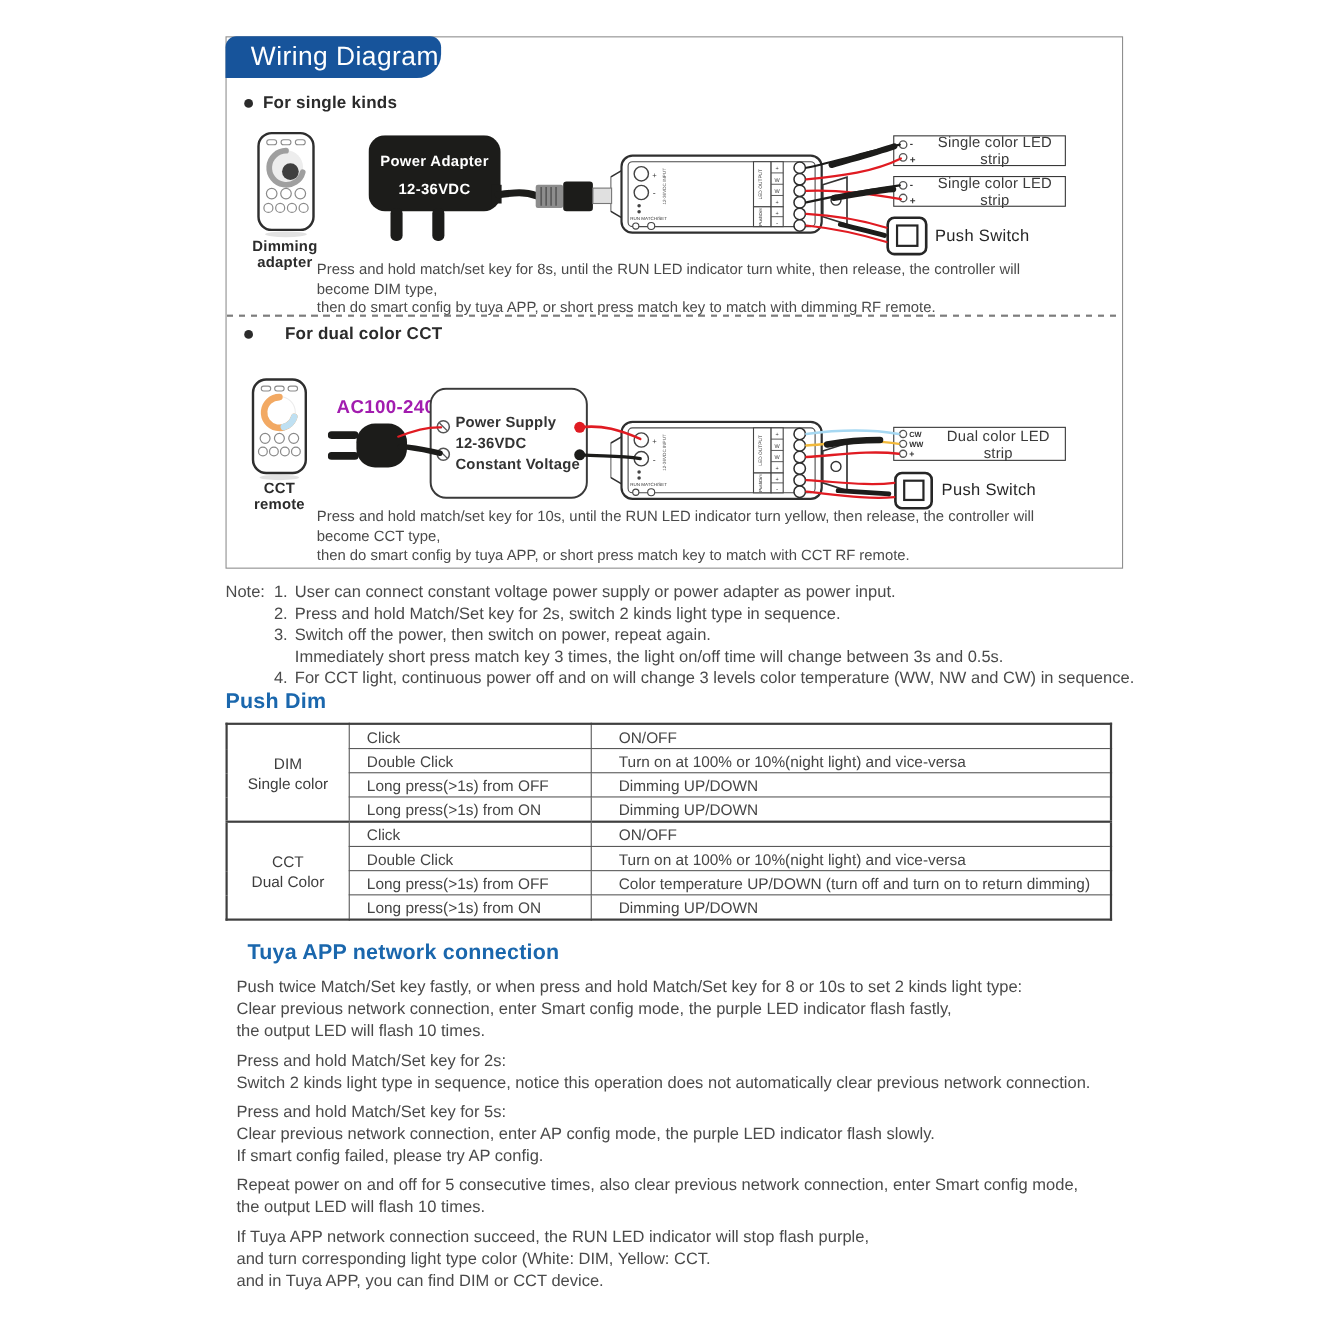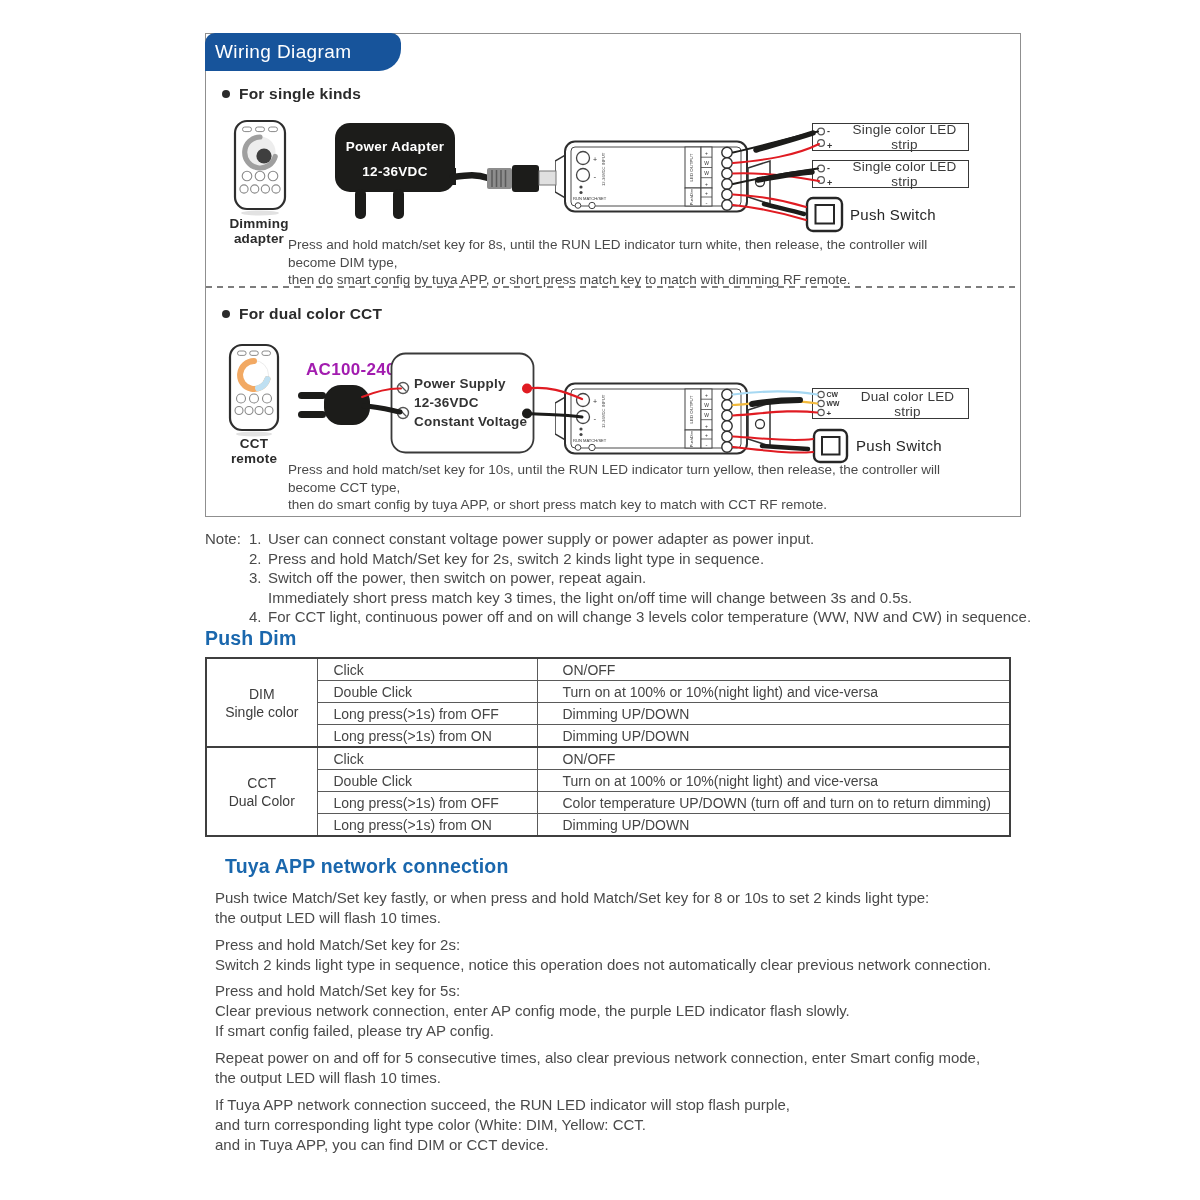--- a/index.html
+++ b/index.html
@@ -1,21 +1,21 @@
 <!DOCTYPE html>
 <html style="--accent: #17549b; --heading: #1a67ad; --text: #4a4a4a; --wire_red: #e01b22; --wire_black: #1c1c1a; --wire_blue: #a6d8f2; --wire_yellow: #f2b93b;"><head>
 <meta charset="utf-8">
 <style>
   html,body{margin:0;padding:0;background:#fff;}
   body{width:1200px;height:1200px;position:relative;font-family:"Liberation Sans",sans-serif;color:var(--text,#4a4a4a);overflow:hidden;}
   .abs{position:absolute;}
   
   .wbox{border:1px solid #8f8f8f;background:#fff;}
-  .tab{background:var(--accent,#17549b);color:#fff;font-size:19px;letter-spacing:.4px;
-       border-radius:10px 10px 22px 0;display:flex;align-items:center;padding-left:10px;box-sizing:border-box;}
+  .tab{background:var(--accent,#17549b);color:#fff;font-size:24px;letter-spacing:.4px;
+       border-radius:10px 10px 22px 0;display:flex;align-items:center;padding-left:23px;box-sizing:border-box;}
   .sechead{font-size:15.5px;font-weight:bold;color:#2b2b2b;display:flex;align-items:center;letter-spacing:.2px;}
   .dot{width:8px;height:8px;border-radius:50%;background:#2b2b2b;margin-right:9px;flex:0 0 auto;}
   .devlabel{font-size:13.5px;font-weight:bold;color:#2b2b2b;text-align:center;letter-spacing:.2px;}
   .adp-txt{color:#fff;font-size:13.5px;font-weight:bold;text-align:center;letter-spacing:.3px;}
   .psu-txt{font-size:13.5px;font-weight:bold;color:#333;letter-spacing:.2px;line-height:19px;}
   .caption{font-size:13.5px;line-height:17.5px;color:#4a4a4a;}
   .dash{height:2px;background:repeating-linear-gradient(90deg,#7d7d7d 0 6px,transparent 6px 11px);}
   .strip{border:1.5px solid #383838;background:#fff;display:flex;align-items:center;box-sizing:border-box;}
   .strip-label{flex:1;text-align:center;font-size:13.5px;color:#3a3a3a;padding-left:2px;letter-spacing:.2px;}
   .pslabel{font-size:15px;font-weight:normal;color:#262626;letter-spacing:.3px;}
@@ -159,21 +159,21 @@
 </svg>
 <div class="abs pslabel" style="left:850px;top:206px;">Push Switch</div>
 
 <div class="abs caption" style="left:288px;top:236px;width:680px;">
   <div>Press and hold match/set key for 8s, until the RUN LED indicator turn white, then release, the controller will become DIM type,</div>
   <div>then do smart config by tuya APP, or short press match key to match with dimming RF remote.</div>
 </div>
 
 <div class="abs dash" style="left:206px;top:286px;width:812px;"></div>
 
-<div class="abs sechead" style="left:222px;top:305px;">
+<div class="abs sechead" style="left:222px;top:295px;gap:20px;">
   <span class="dot"></span>
   <span>For dual color CCT</span>
 </div>
 
 <svg class="abs" style="left:228px;top:343px;" width="52" height="96" viewBox="0 0 52 96">
   <ellipse cx="26" cy="91" rx="18" ry="2.5" fill="#e2e2e2"></ellipse>
   <rect x="2" y="2" width="48" height="85" rx="12" fill="#fff" stroke="#2e2e2e" stroke-width="2.2"></rect>
   <g stroke="#8a8a8a" fill="#fff" stroke-width="1">
     <rect x="9.5" y="8" width="8.6" height="4.4" rx="2.2"></rect>
       <rect x="21.7" y="8" width="8.6" height="4.4" rx="2.2"></rect>
@@ -417,20 +417,21 @@
         <td class="res">Dimming UP/DOWN</td>
       </tr>
     </tbody>
   </table>
 </div>
 
 <div class="abs bluehead" style="left:225px;top:855px;">Tuya APP network connection</div>
 <div class="abs" style="left:215px;top:888px;width:850px;">
   <div class="para">
     <div>Push twice Match/Set key fastly, or when press and hold Match/Set key for 8 or 10s to set 2 kinds light type:</div>
+    <div>Clear previous network connection, enter Smart config mode, the purple LED indicator flash fastly,</div>
     <div>the output LED will flash 10 times.</div>
   </div>
   <div class="para tight">
     <div>Press and hold Match/Set key for 2s:</div>
     <div>Switch 2 kinds light type in sequence, notice this operation does not automatically clear previous network connection.</div>
   </div>
   <div class="para">
     <div>Press and hold Match/Set key for 5s:</div>
     <div>Clear previous network connection, enter AP config mode, the purple LED indicator flash slowly.</div>
     <div>If smart config failed, please try AP config.</div>

